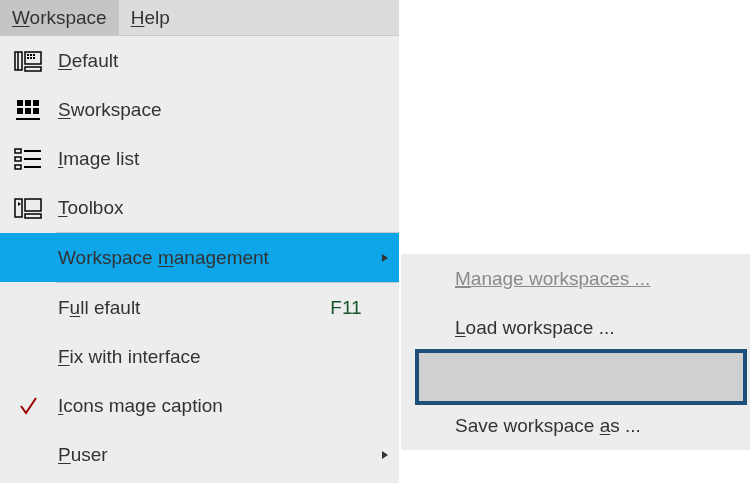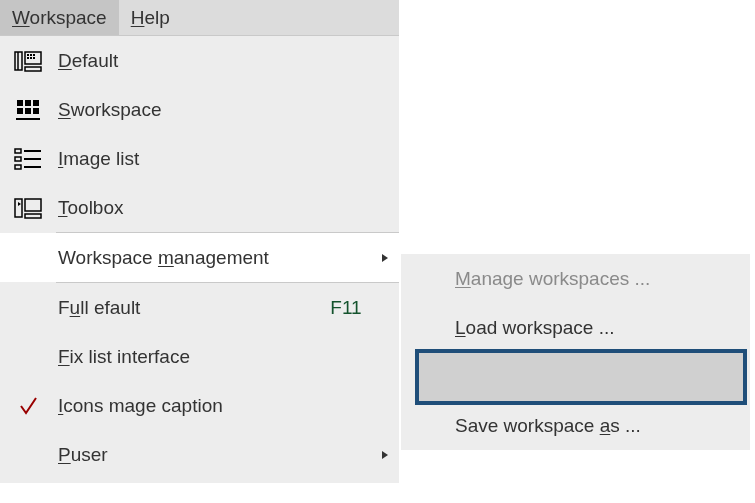--- a/index.html
+++ b/index.html
@@ -37,21 +37,21 @@
       border-top: 1px solid #c9c9c9;
       padding-bottom: 4px;
     }
     .menu-row {
       display: flex;
       align-items: center;
       height: 49px;
       cursor: default;
     }
     .menu-row.hover {
-      background: #ffffff;
+      background: #0ea5e9;
     }
     .icon-cell {
       width: 56px;
       display: flex;
       justify-content: center;
       align-items: center;
     }
     .label-cell {
       flex: 1;
       padding-left: 2px;
@@ -196,21 +196,21 @@
 
   <div class="menu-row">
     <div class="icon-cell"></div>
     <div class="label-cell"><span>F</span><span class="underline-fl">u</span><span>ll efault</span></div>
     <div class="shortcut-cell">F11</div>
     <div class="arrow-cell"></div>
   </div>
 
   <div class="menu-row">
     <div class="icon-cell"></div>
-    <div class="label-cell"><span class="underline-fl">F</span><span>ix list interface</span></div>
+    <div class="label-cell"><span class="underline-fl">F</span><span>ix with interface</span></div>
     <div class="shortcut-cell"></div>
     <div class="arrow-cell"></div>
   </div>
 
   <div class="menu-row">
     <div class="icon-cell">
       <svg width="24" height="24" viewBox="0 0 24 24" fill="none">
           <path d="M5 12 L10 19 L20 4" stroke="#990000" stroke-width="2" fill="none"></path>
         </svg>
     </div>
@@ -228,21 +228,21 @@
           <path d="M2 1 L8 5 L2 9 Z" fill="#333"></path>
         </svg>
     </div>
   </div>
 
 </div>
 
 <div class="submenu">
   <div class="menu-row">
     <div class="icon-cell"></div>
-    <div class="label-cell" style="color:#8a8a8a;"><span class="underline-fl">M</span><span>anage workspaces ...</span></div>
+    <div class="label-cell" style="color:#8a8a8a;text-decoration:underline;"><span class="underline-fl">M</span><span>anage workspaces ...</span></div>
   </div>
   <div class="menu-row">
     <div class="icon-cell"></div>
     <div class="label-cell"><span class="underline-fl">L</span><span>oad workspace ...</span></div>
   </div>
   <div class="menu-row">
     <div class="icon-cell"></div>
     <div class="label-cell"><span class="underline-fl">S</span><span>ave workspace</span></div>
   </div>
   <div class="menu-row">

